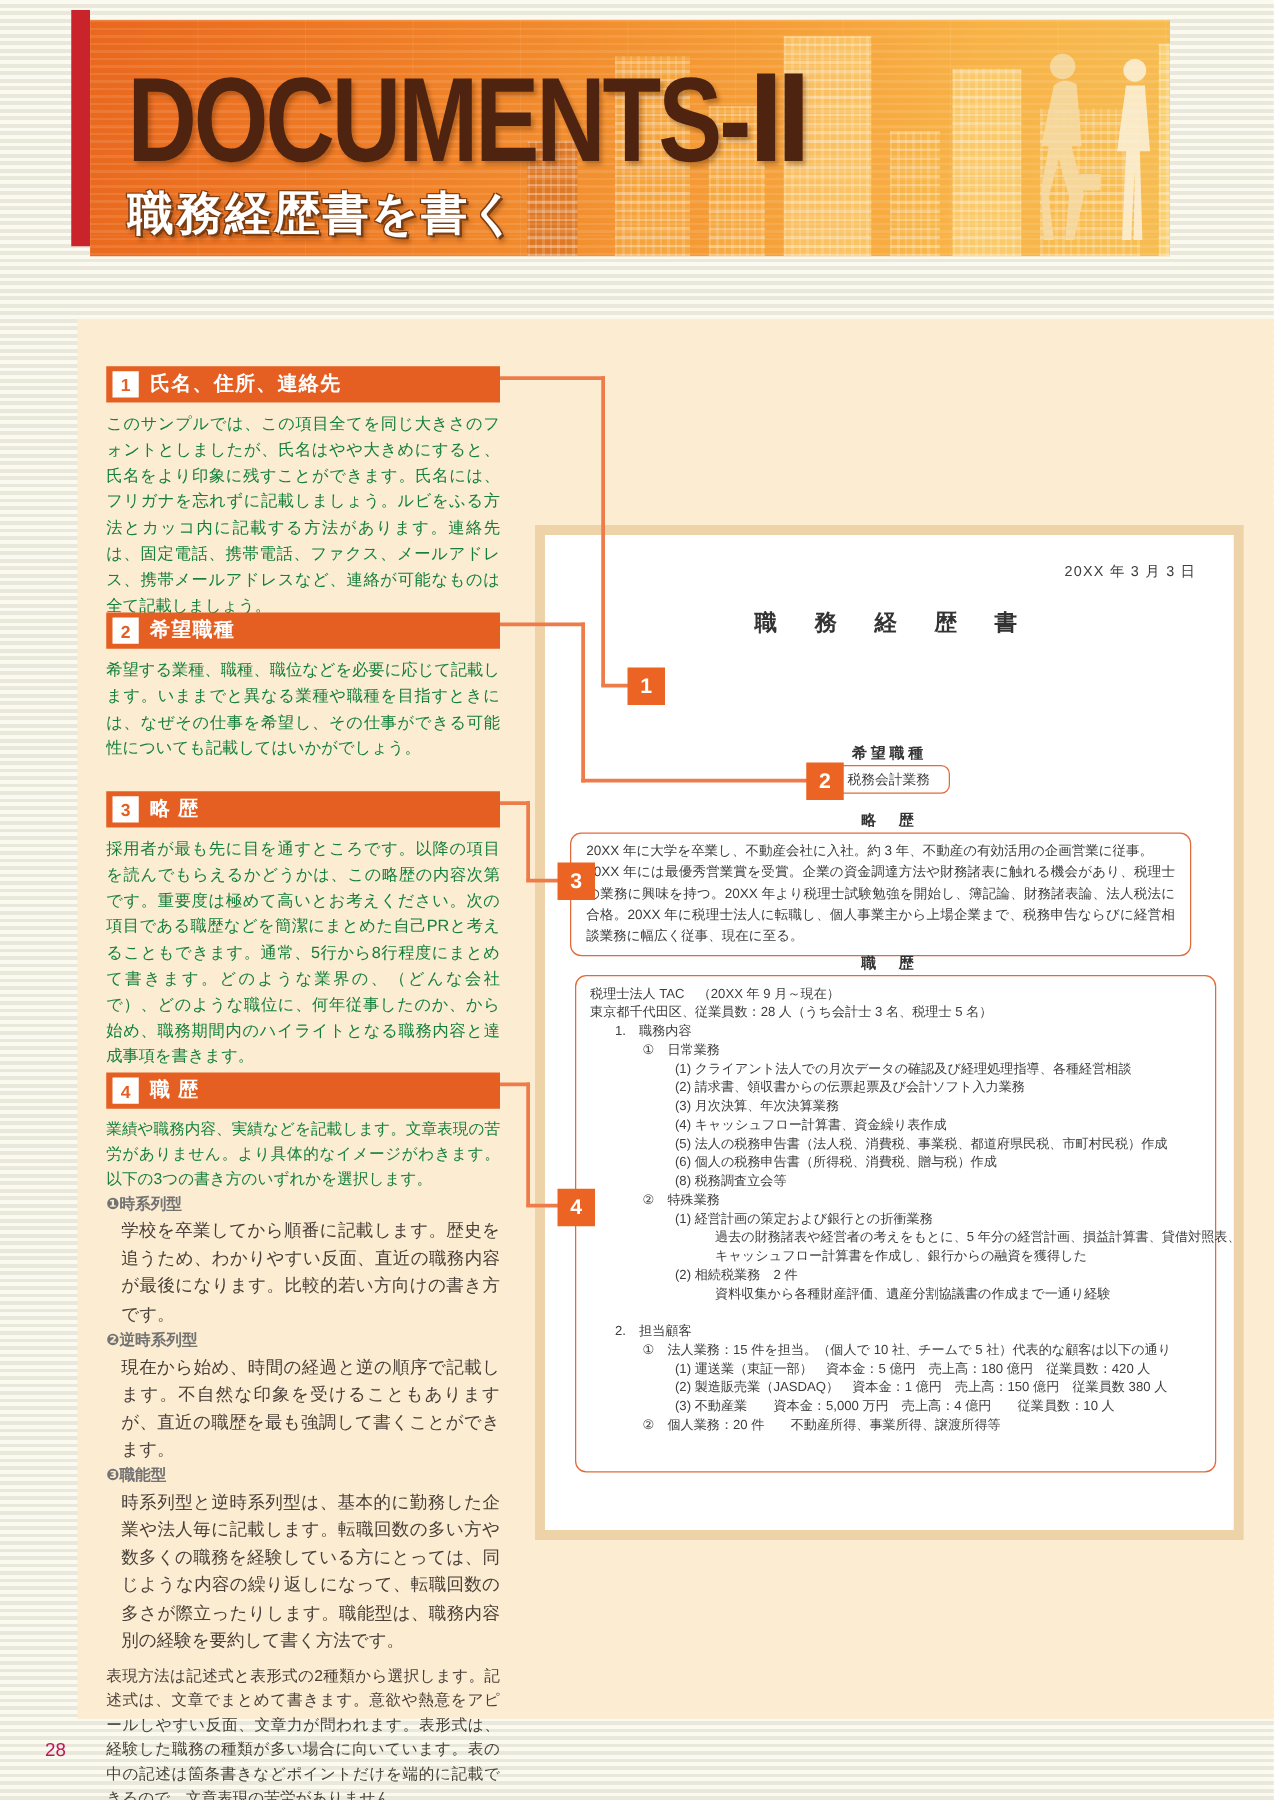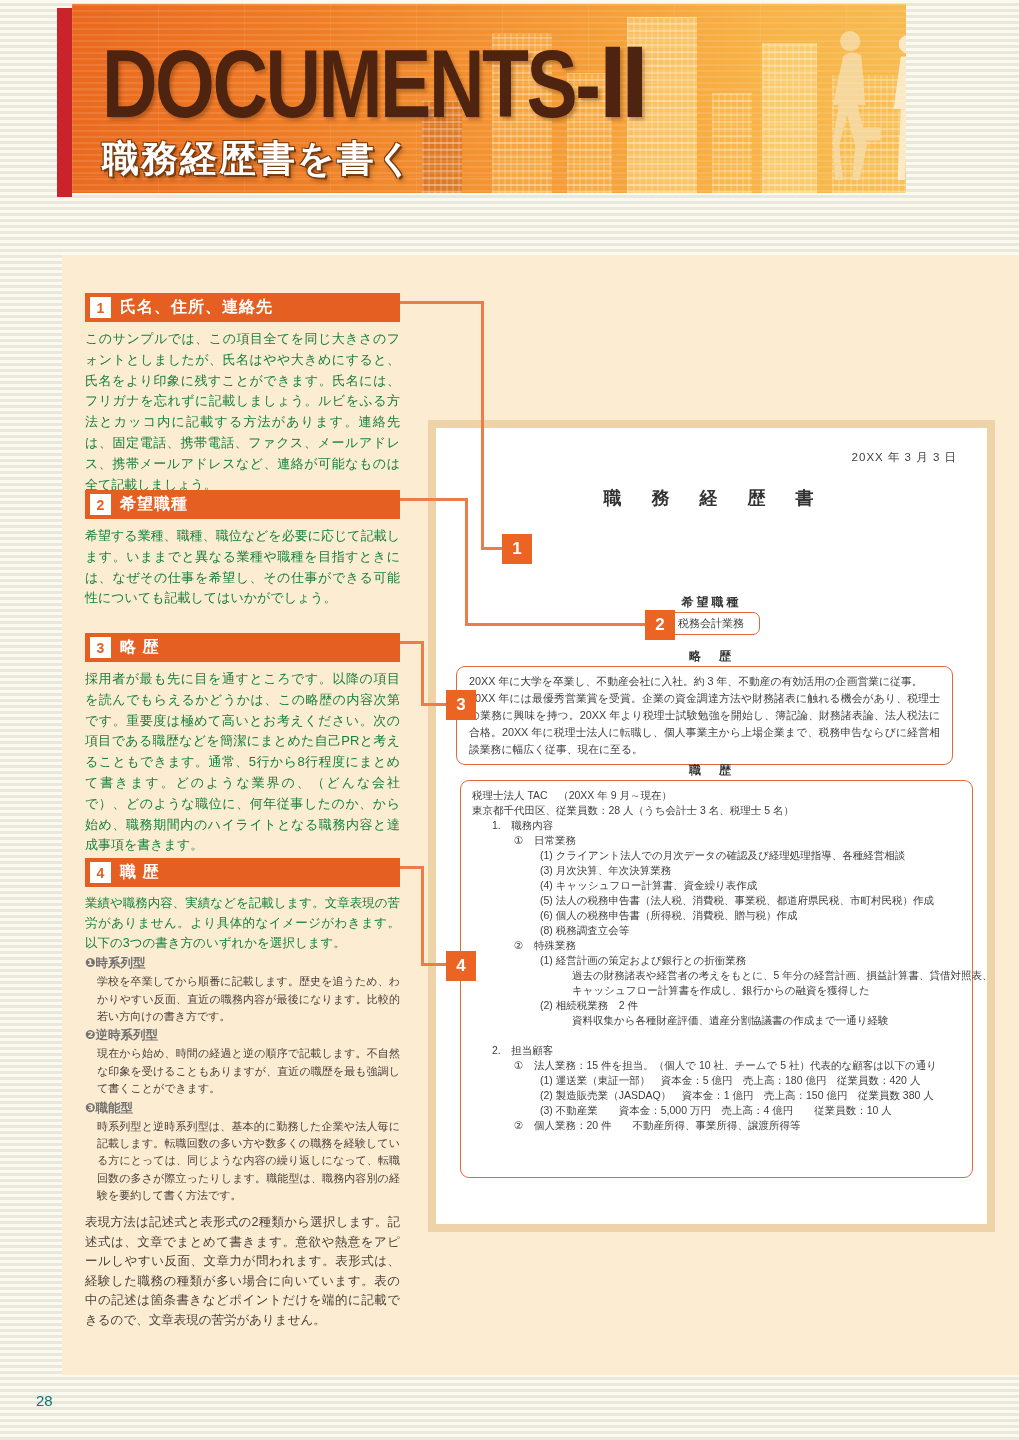--- a/index.html
+++ b/index.html
@@ -4,22 +4,22 @@
 <style>
   html,body{margin:0;padding:0;}
   body{
     font-family:"Liberation Sans","DejaVu Sans",sans-serif;
     background:repeating-linear-gradient(180deg,#fbfaf0 0 3px,#e9e8da 3px 6px);
   }
   .page{position:relative;width:1019px;height:1440px;overflow:hidden;}
 
   
   .red-stripe{position:absolute;left:57px;top:8px;width:15px;height:189px;background:#c9242b;}
-  .banner{position:absolute;left:72px;top:4px;width:834px;height:189px;overflow:hidden;
-    background:linear-gradient(100deg,#e9681e 0%,#ef7d26 28%,#f49834 55%,#f8b246 80%,#f6bd53 100%);}
+  .banner{position:absolute;left:72px;top:16px;width:834px;height:189px;overflow:hidden;
+    background:linear-gradient(100deg,#e9681e 0%,#ef7d26 28%,#f49834 55%,#f8b246 80%,#f6bd53 100%);padding-left:30px;}
   .banner-grid{position:absolute;inset:0;
     background-image:linear-gradient(rgba(255,255,255,.07) 1px,transparent 1px),
                      linear-gradient(90deg,rgba(255,255,255,.07) 1px,transparent 1px);
     background-size:86px 86px;}
   .banner-scan{position:absolute;inset:0;
     background:repeating-linear-gradient(180deg,rgba(255,255,255,.10) 0 2px,transparent 2px 6px);}
   .bld{position:absolute;bottom:0;
     background-color:rgba(252,200,90,.30);
     background-image:repeating-linear-gradient(0deg,rgba(255,255,255,.28) 0 2px,transparent 2px 7px),
                      repeating-linear-gradient(90deg,rgba(255,255,255,.16) 0 2px,transparent 2px 6px);}
@@ -40,21 +40,21 @@
   
   .guide{position:absolute;left:23px;width:315px;}
   .guide-bar{height:29px;background:#e55f22;display:flex;align-items:center;padding-left:5px;box-sizing:border-box;}
   .guide-num{width:21px;height:21px;background:#ffffff;color:#e55f22;font-weight:bold;font-size:14px;
     display:flex;align-items:center;justify-content:center;margin-right:9px;flex:0 0 auto;}
   .guide-bar-title{color:#ffffff;font-weight:bold;font-size:16px;letter-spacing:1px;white-space:nowrap;}
   .guide-body{margin:7px 0 0 0;font-size:13px;line-height:1.6;color:#15803d;
     text-align:justify;word-break:break-all;}
   .guide.small .guide-body{font-size:12.5px;line-height:1.58;}
   .sub-label{color:#737373;font-weight:bold;font-size:12.5px;line-height:1.52;margin-top:1px;}
-  .sub-body{margin:0 0 0 12px;font-size:11px;line-height:1.58;color:#473f38;text-align:justify;word-break:break-all;}
+  .sub-body{margin:0 0 0 12px;font-size:14px;line-height:1.58;color:#473f38;text-align:justify;word-break:break-all;}
   .guide-footer{margin:9px 0 0 0;font-size:12.5px;line-height:1.56;color:#473f38;text-align:justify;word-break:break-all;}
 
   
   .cline{position:absolute;background:#ee7c4b;}
   .callout{position:absolute;width:30px;height:30px;background:#eb6423;color:#fff;font-weight:bold;
     font-size:17px;display:flex;align-items:center;justify-content:center;z-index:5;}
 
   
   .sheet{position:absolute;left:428px;top:420px;width:567px;height:812px;box-sizing:border-box;
     background:#ffffff;border:8px solid #eed3a8;}
@@ -69,21 +69,21 @@
   .h-desired{top:166px;}
   .desired-box{position:absolute;left:226px;top:184px;padding:3px 15px;font-size:11px;color:#3d3d3d;border-radius:7px;}
   .h-summary{top:220px;}
   .summary-box{position:absolute;left:20px;top:238px;width:497px;padding:6px 12px;}
   .sline{font-size:10.8px;line-height:1.58;color:#3d3d3d;text-align:justify;word-break:break-all;}
   .h-history{top:334px;}
   .history-box{position:absolute;left:24px;top:352px;width:513px;min-height:398px;padding:7px 11px;}
   .hline{font-size:10.5px;line-height:1.43;color:#3d3d3d;min-height:15px;white-space:nowrap;}
   .ind-1{padding-left:20px;}.ind-2{padding-left:42px;}.ind-3{padding-left:68px;}.ind-4{padding-left:100px;}
 
-  .page-num{position:absolute;left:36px;top:1392px;font-size:15px;color:#0f766e;}
+  .page-num{position:absolute;left:36px;top:1392px;font-size:15px;color:#be185d;}
 </style>
 </head>
 <body>
 
 <div class="page">
 
   <div class="red-stripe"></div>
   <div class="banner">
     <div class="banner-grid"></div>
     <div class="bld dark" style="left:350px;width:40px;height:92px;"></div>
@@ -179,20 +179,21 @@
     </div>
 
     <div class="r-heading h-history">職　歴</div>
     <div class="history-box obox">
 
     <div class="hline ind-0">税理士法人 TAC　（20XX 年 9 月～現在）</div>
         <div class="hline ind-0">東京都千代田区、従業員数：28 人（うち会計士 3 名、税理士 5 名）</div>
         <div class="hline ind-1">1.　職務内容</div>
         <div class="hline ind-2">①　日常業務</div>
         <div class="hline ind-3">(1) クライアント法人での月次データの確認及び経理処理指導、各種経営相談</div>
+        <div class="hline ind-3">(2) 請求書、領収書からの伝票起票及び会計ソフト入力業務</div>
         <div class="hline ind-3">(3) 月次決算、年次決算業務</div>
         <div class="hline ind-3">(4) キャッシュフロー計算書、資金繰り表作成</div>
         <div class="hline ind-3">(5) 法人の税務申告書（法人税、消費税、事業税、都道府県民税、市町村民税）作成</div>
         <div class="hline ind-3">(6) 個人の税務申告書（所得税、消費税、贈与税）作成</div>
         <div class="hline ind-3">(8) 税務調査立会等</div>
         <div class="hline ind-2">②　特殊業務</div>
         <div class="hline ind-3">(1) 経営計画の策定および銀行との折衝業務</div>
         <div class="hline ind-4">過去の財務諸表や経営者の考えをもとに、5 年分の経営計画、損益計算書、貸借対照表、</div>
         <div class="hline ind-4">キャッシュフロー計算書を作成し、銀行からの融資を獲得した</div>
         <div class="hline ind-3">(2) 相続税業務　2 件</div>

